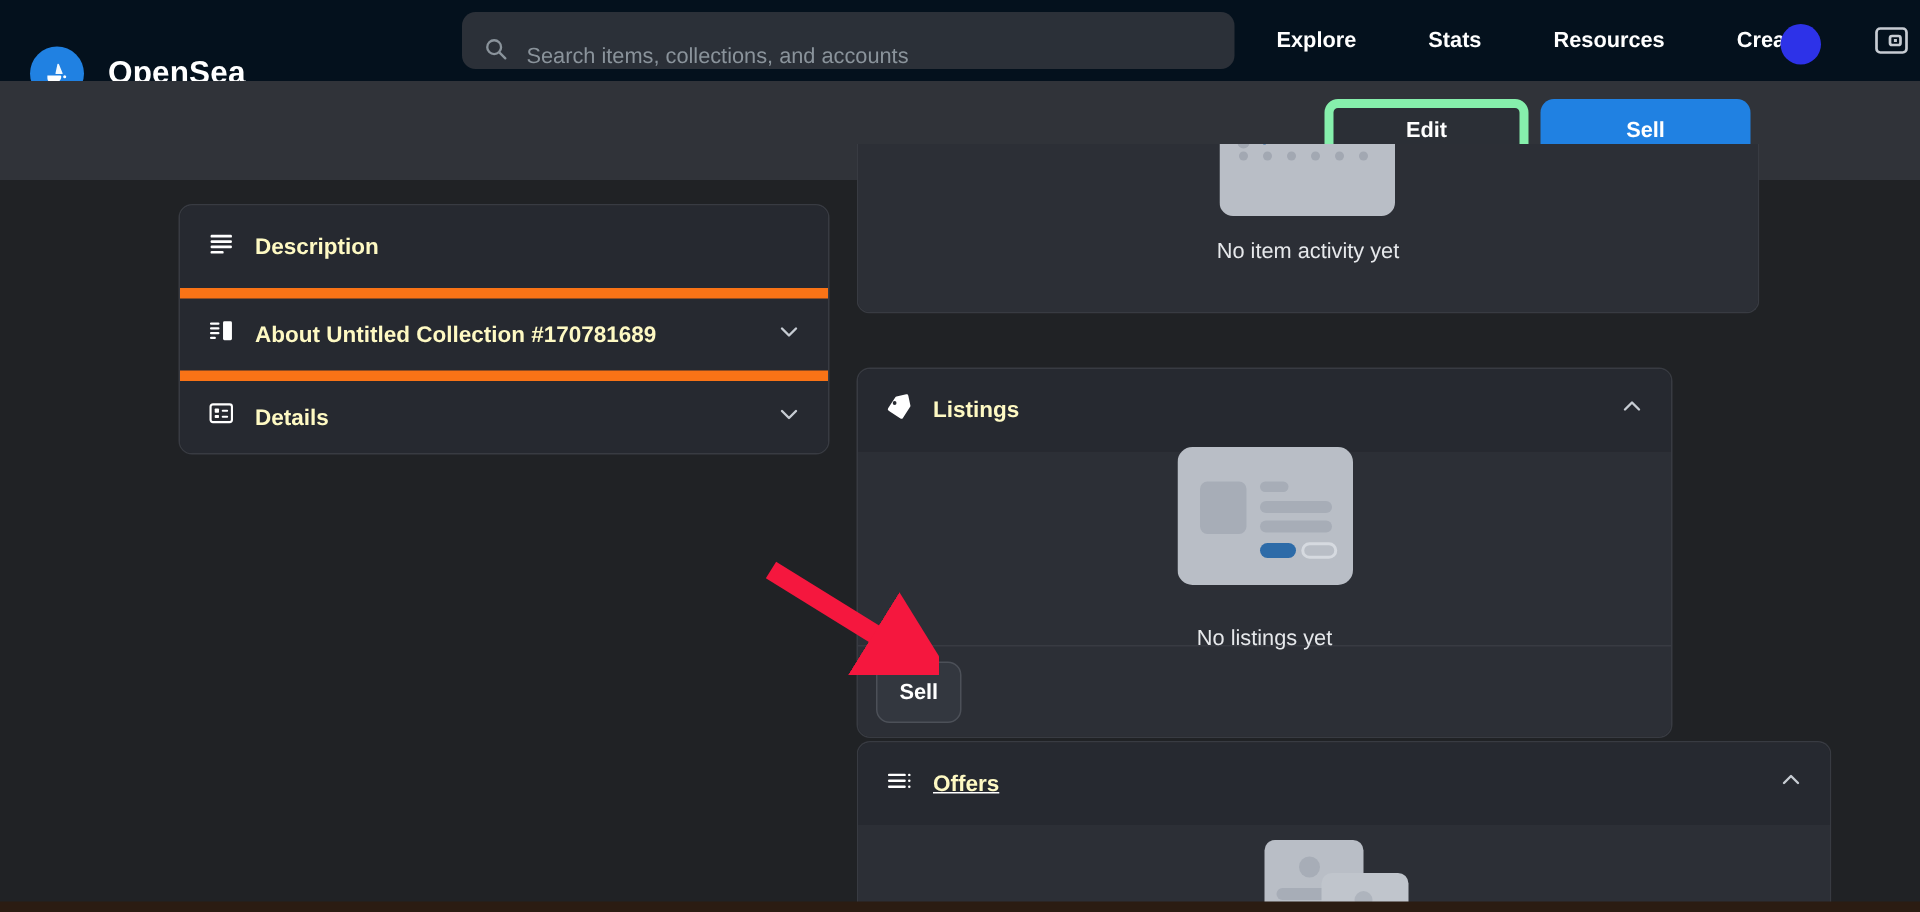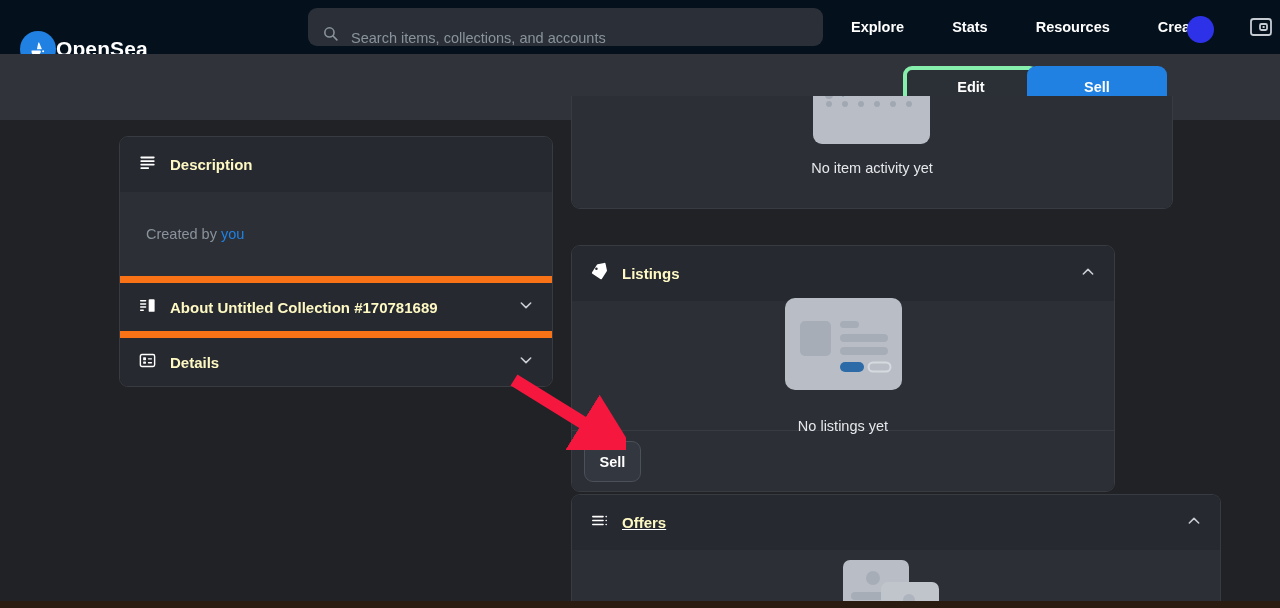--- a/index.html
+++ b/index.html
@@ -10,21 +10,21 @@
     color:#fff;
     position:relative;
   }
 
   
   .topbar{
     position:absolute; top:0; left:0; width:1280px; height:54px;
     background:#04111d;
     display:flex; align-items:center;
   }
-  .brand{ display:flex; align-items:center; gap:0; margin-left:20px;margin-top:44px; }
+  .brand{ display:flex; align-items:center; gap:16px; margin-left:20px;margin-top:44px; }
   .logo-circle{
     width:36px;height:36px;border-radius:50%;background:#2081e2;
     display:flex;align-items:center;justify-content:center;
   }
   .brand-name{ font-size:21px; font-weight:bold; letter-spacing:.1px; }
 
   .searchbox{
     position:absolute; left:308px; top:8px; width:515px; height:38px;
     background:#2b3038; border-radius:9px;
     display:flex; align-items:flex-end; gap:12px; padding:0 14px;
@@ -41,23 +41,23 @@
   }
   .wallet{ position:absolute; left:1248px; top:15px; width:26px; height:24px; }
 
   
   .actionbar{
     position:absolute; top:54px; left:0; width:1280px; height:66px;
     background:#303339;
   }
   .btn-edit{
     position:absolute; left:883px; top:12px; width:136px; height:41px;
-    background:#2b2f36; border:4px solid #86efac; border-radius:9px;
+    background:#2b2f36; border:6px solid #86efac; border-radius:9px;
     color:#fff; font-size:14.5px; font-weight:bold;
-    display:flex; align-items:center; justify-content:center; cursor:pointer;margin-left:20px;
+    display:flex; align-items:center; justify-content:center; cursor:pointer;
   }
   .btn-sell{
     position:absolute; left:1027px; top:12px; width:140px; height:41px;
     background:#2081e2; border:none; border-radius:9px;
     color:#fff; font-size:14.5px; font-weight:bold;
     display:flex; align-items:center; justify-content:center; cursor:pointer;
   }
 
   
   .panel{ position:absolute; border:1px solid #383b42; border-radius:9px; overflow:hidden; }
@@ -152,23 +152,20 @@
       <svg width="19" height="19" viewBox="0 0 24 24" fill="#fff">
         <rect x="3" y="4.5" width="18" height="2.3" rx="1"></rect>
         <rect x="3" y="9" width="18" height="2.3" rx="1"></rect>
         <rect x="3" y="13.5" width="18" height="2.3" rx="1"></rect>
         <rect x="3" y="18" width="11" height="2.3" rx="1"></rect>
       </svg>
     </span>
     <span class="panel-title">Description</span>
   </div>
 
-  <div class="panel-body desc-body">
-    <span class="desc-text"><span>Created by </span><a>you</a></span>
-  </div>
 
   <div class="panel-head row-sep">
     <span>
       <svg width="19" height="19" viewBox="0 0 24 24" fill="#fff">
         <rect x="2.5" y="5" width="8" height="1.9" rx=".9"></rect>
         <rect x="2.5" y="9" width="8" height="1.9" rx=".9"></rect>
         <rect x="2.5" y="13" width="8" height="1.9" rx=".9"></rect>
         <rect x="2.5" y="17" width="5" height="1.9" rx=".9"></rect>
         <rect x="13.5" y="4" width="7.5" height="16" rx="1.2"></rect>
       </svg>

